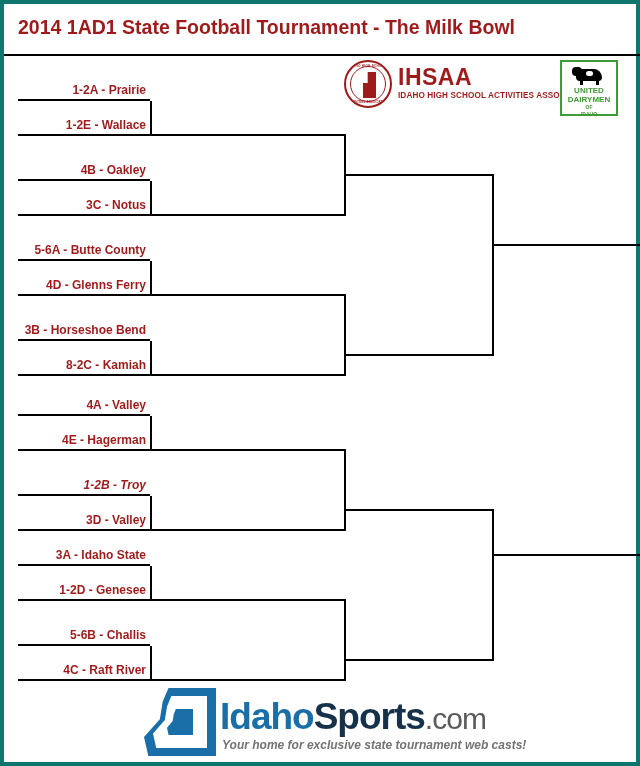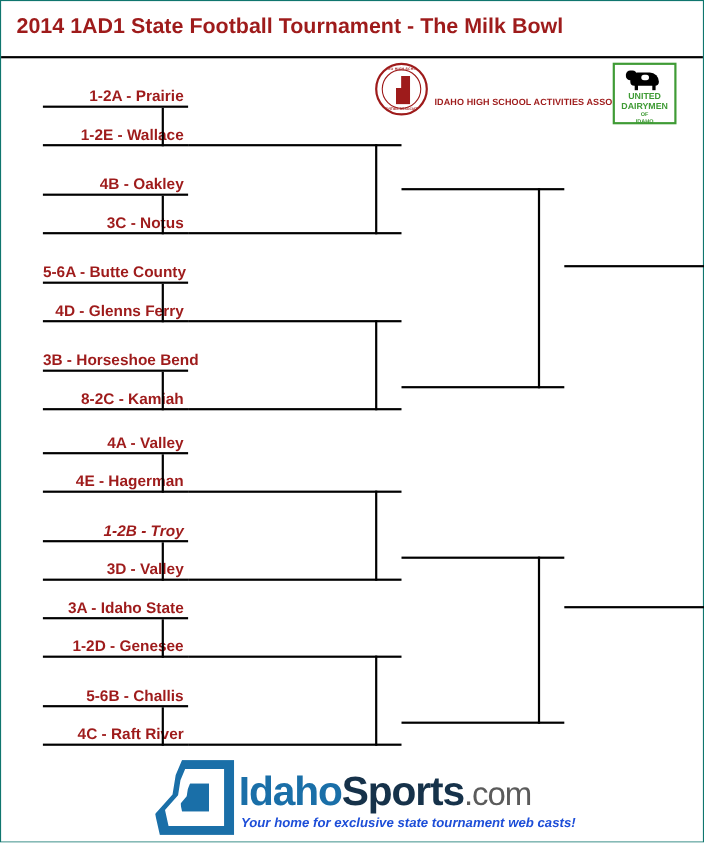--- a/index.html
+++ b/index.html
@@ -10,21 +10,21 @@
     width: 640px;
     height: 766px;
     background: #ffffff;
     font-family: "Liberation Sans", sans-serif;
     overflow: hidden;
   }
   #page {
     position: relative;
     width: 640px;
     height: 766px;
-    border: 1px solid #0f766e;
+    border: 4px solid #0f766e;
     box-sizing: border-box;
     background: #ffffff;
   }
   
   #title-bar {
     position: absolute;
     left: 0;
     top: 0;
     width: 638px;
     height: 52px;
@@ -204,27 +204,26 @@
     top: 52px;
     width: 638px;
     height: 640px;
   }
   .slot {
     position: absolute;
     height: 22px;
     line-height: 22px;
     border-bottom: 2px solid #000000;
     box-sizing: border-box;
-    font-size: 14px;
+    font-size: 12px;
     font-weight: bold;
     color: #9e1b1b;
     white-space: nowrap;
     text-align: right;
     padding-right: 4px;
-    margin-left: 24px;
   }
   .connector {
     position: absolute;
     border-color: #000000;
     border-style: solid;
     box-sizing: border-box;
   }
   .vline {
     border-width: 0 0 0 2px;
   }
@@ -279,40 +278,41 @@
     font-size: 30px;
     font-weight: normal;
   }
   #tagline {
     position: absolute;
     left: 218px;
     top: 54px;
     font-size: 12px;
     font-weight: bold;
     font-style: italic;
-    color: #1d4ed8;
+    color: #737373;
     white-space: nowrap;
   }
 </style>
 </head>
 <body>
 
 <div id="page">
 
   <div id="title-bar">
     <div id="page-title">2014 1AD1 State Football Tournament - The Milk Bowl</div>
   </div>
 
   <div id="ihsaa-logo">
     <div id="ihsaa-seal">
       <div class="seal-ring"></div>
       <div class="seal-text-top">IDAHO HIGH SCHOOL</div>
       <div class="seal-state"></div>
       <div class="seal-text-bottom">ACTIVITIES ASSOCIATION</div>
     </div>
+    <div id="ihsaa-word">IHSAA</div>
     <div id="ihsaa-sub">IDAHO HIGH SCHOOL ACTIVITIES ASSOCIATION</div>
   </div>
 
   <div id="dairymen-logo">
     <div class="cow">
       <div class="body"></div>
       <div class="head"></div>
       <div class="spot1"></div>
       <div class="leg1"></div>
       <div class="leg2"></div>

